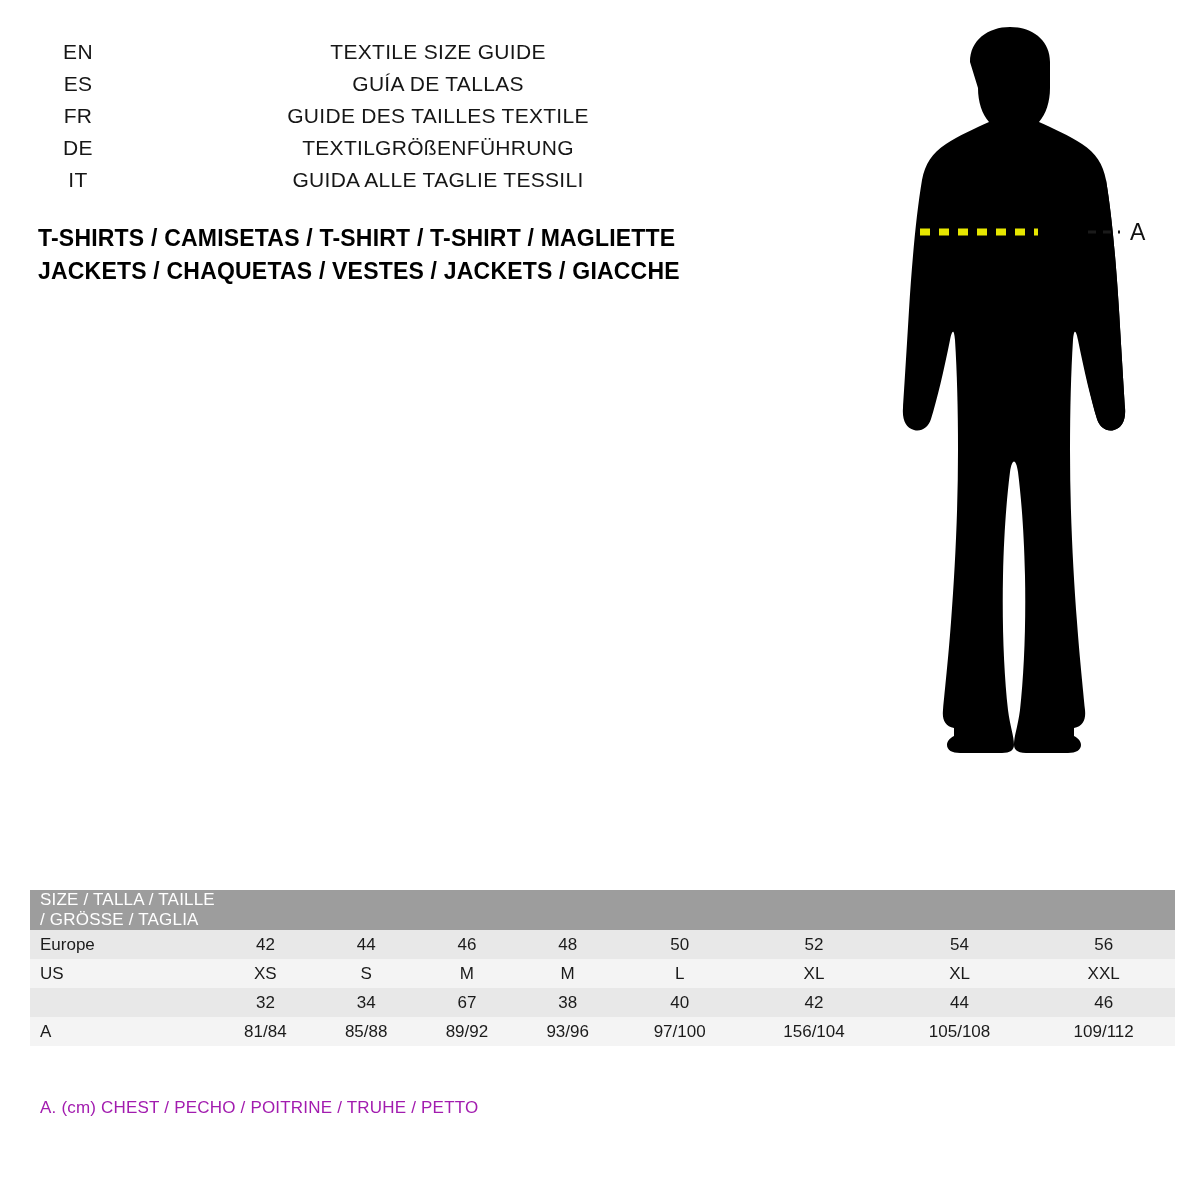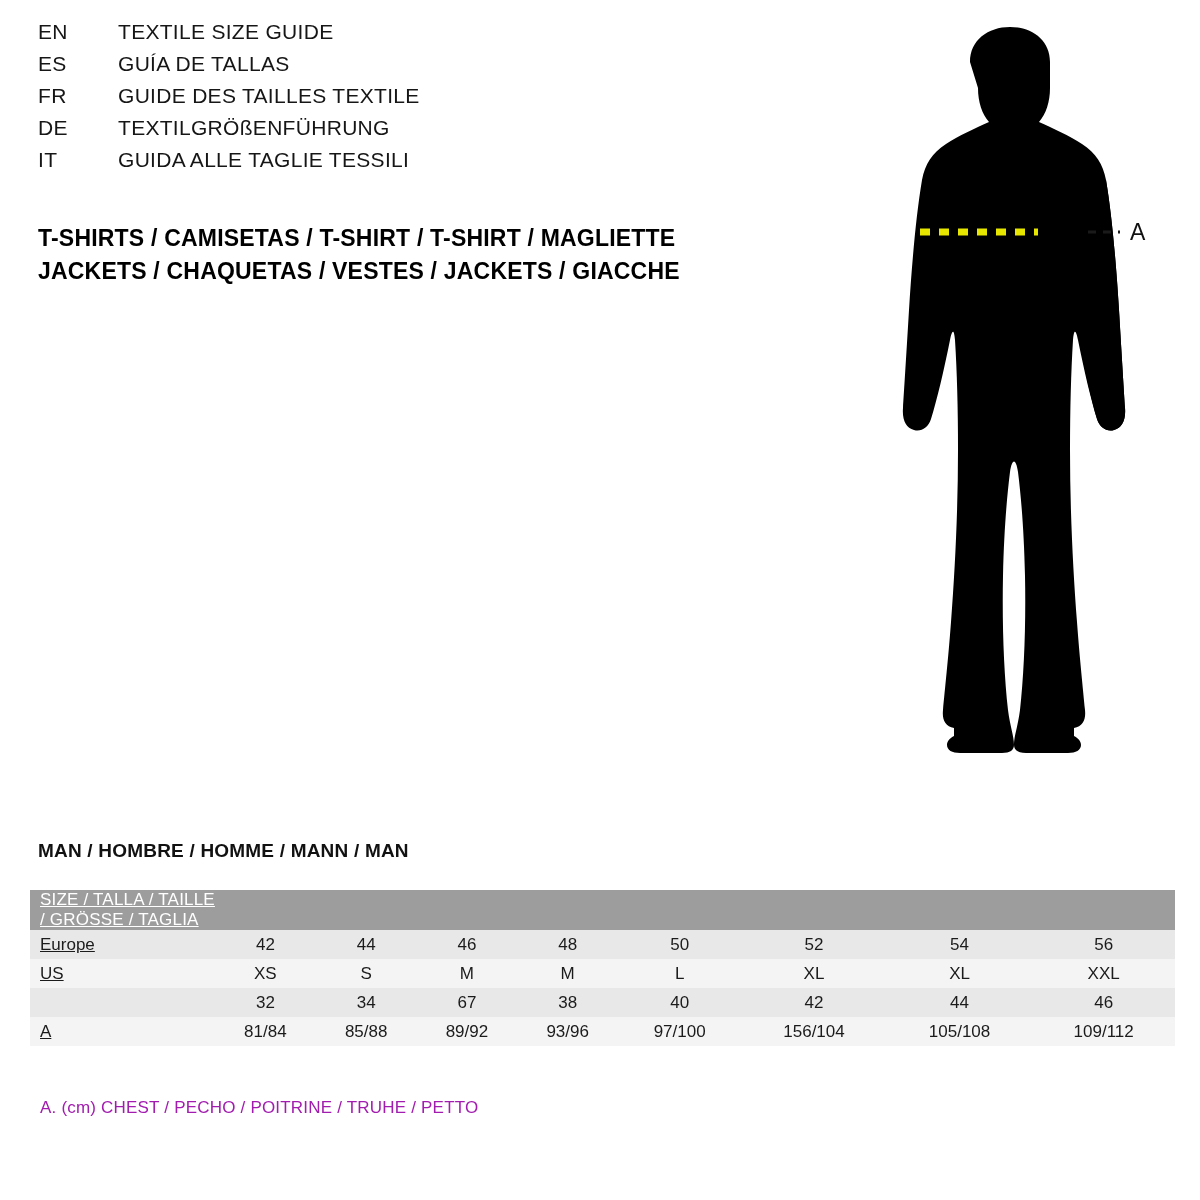--- a/index.html
+++ b/index.html
@@ -18,22 +18,23 @@
   .page {
     position: relative;
     width: 1200px;
     height: 1200px;
   }
 
   
   .lang-block {
     position: absolute;
     left: 38px;
-    top: 20px;
+    top: 40px;
     width: 720px;
+    text-align: center;
   }
   .lang-row {
     display: flex;
     align-items: baseline;
     height: 32px;
     font-size: 21px;
     letter-spacing: 0.3px;
     color: #161616;
   }
   .lang-code {
@@ -94,21 +95,20 @@
     padding: 0;
     height: 29px;
     font-weight: normal;
     text-align: center;
     vertical-align: middle;
   }
   .size-table td.rowhead, .size-table th.rowhead {
     text-align: left;
     padding-left: 10px;
     width: 175px;
-    text-decoration: underline;
   }
   tr.head-row {
     background: #9d9d9d;
     color: #ffffff;
   }
   tr.head-row td {
     font-size: 17px;
     letter-spacing: 0.2px;
   }
   tr.shade-a { background: #e8e8e8; }
@@ -232,21 +232,20 @@
       </g>
 
       <g>
         <line x1="100" y1="222" x2="218" y2="222" stroke="#e6e600" stroke-width="7" stroke-linecap="butt" stroke-dasharray="10 9"></line>
         <line x1="268" y1="222" x2="300" y2="222" stroke="#1a1a1a" stroke-width="3" stroke-dasharray="8 7"></line>
       </g>
       <text x="310" y="230" font-family="Liberation Sans, sans-serif" font-size="23" fill="#111111">A</text>
     </svg>
   </div>
 
-  <div class="section-title">MAN / HOMBRE / HOMME / MANN / MAN</div>
 
   <table class="size-table">
     <tbody>
       <tr class="head-row">
         <td class="rowhead">SIZE / TALLA / TAILLE / GRÖSSE / TAGLIA</td>
         <td></td>
         <td></td>
         <td></td>
         <td></td>
         <td></td>

